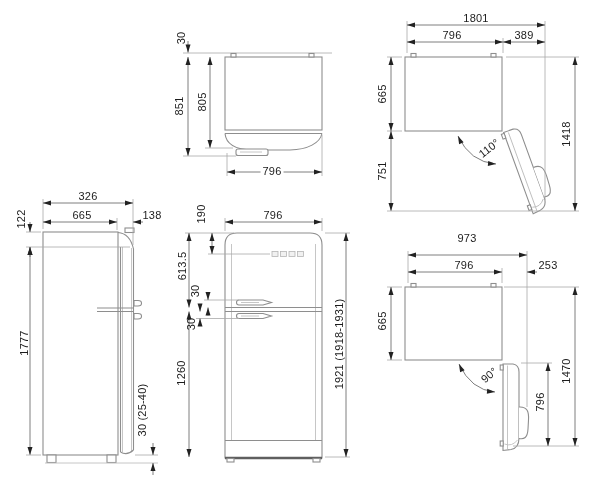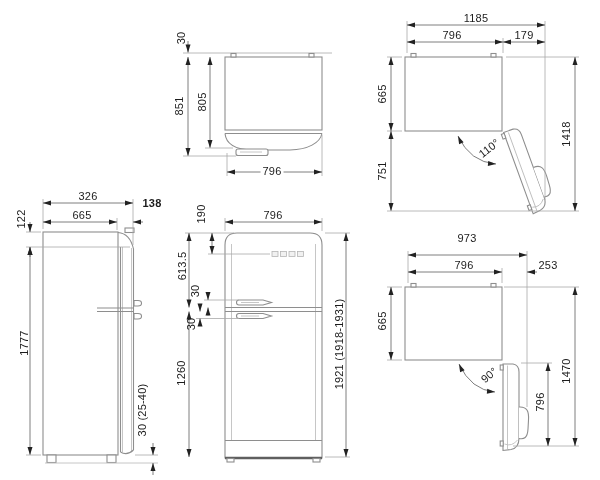--- a/index.html
+++ b/index.html
@@ -181,31 +181,31 @@
     <path class="ext" d="M504,287 H579"></path>
     <path class="dim" d="M575,287 V446" marker-start="url(#mS)" marker-end="url(#mE)"></path>
   </g>
 </svg>
 
 <div class="lbl v" style="left:181px;top:38px;">30</div>
 <div class="lbl v" style="left:179px;top:106px;">851</div>
 <div class="lbl v" style="left:202px;top:102px;">805</div>
 <div class="lbl hc" style="left:272px;top:171px;">796</div>
 
-<div class="lbl h" style="left:476px;top:24px;">1185</div>
+<div class="lbl h" style="left:476px;top:24px;">1801</div>
 <div class="lbl h" style="left:452px;top:41px;">796</div>
-<div class="lbl h" style="left:524px;top:41px;">179</div>
+<div class="lbl h" style="left:524px;top:41px;">389</div>
 <div class="lbl v" style="left:382px;top:94px;">665</div>
 <div class="lbl v" style="left:382px;top:171px;">751</div>
 <div class="lbl v" style="left:566px;top:134px;">1418</div>
 <div class="lbl a38" style="left:489px;top:148px;">110°</div>
 
 <div class="lbl h" style="left:88px;top:202px;">326</div>
 <div class="lbl h" style="left:82px;top:221px;">665</div>
-<div class="lbl h" style="left:152px;top:209px;font-weight:bold;">138</div>
+<div class="lbl h" style="left:152px;top:221px;">138</div>
 <div class="lbl v" style="left:21px;top:219px;">122</div>
 <div class="lbl v" style="left:24px;top:343px;">1777</div>
 <div class="lbl v" style="left:142px;top:410px;">30 (25-40)</div>
 
 <div class="lbl v" style="left:201px;top:214px;">190</div>
 <div class="lbl h" style="left:273px;top:221px;">796</div>
 <div class="lbl v" style="left:182px;top:266px;">613.5</div>
 <div class="lbl v" style="left:195px;top:291px;">30</div>
 <div class="lbl v" style="left:191px;top:324px;">30</div>
 <div class="lbl v" style="left:181px;top:373px;">1260</div>

